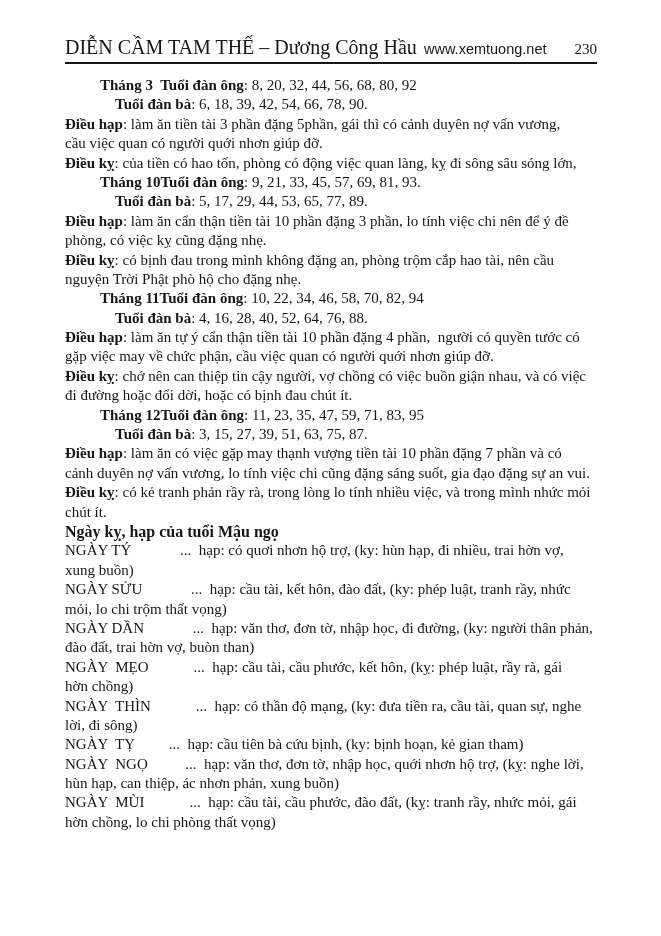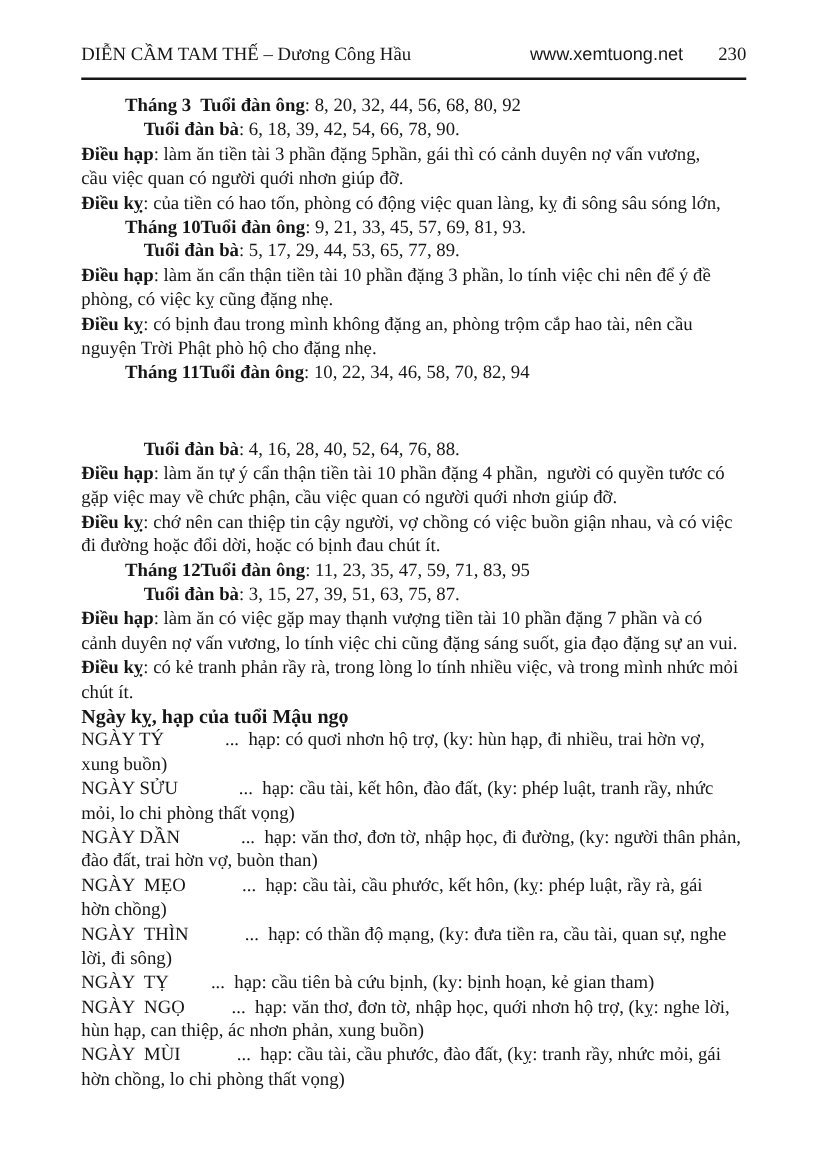--- a/index.html
+++ b/index.html
@@ -18,21 +18,21 @@
   }
   .header {
     position: absolute;
     left: 65px;
     top: 36px;
     width: 532px;
     display: flex;
     align-items: baseline;
   }
   .book-title {
-    font-size: 15px;
+    font-size: 20px;
     white-space: pre;
     text-align: right;
   }
   .site-url {
     margin-left: auto;
     font-family: "Liberation Sans", "DejaVu Sans", sans-serif;
     font-size: 14.5px;
     white-space: pre;
     text-align: right;
   }
@@ -81,36 +81,36 @@
       <div class="line"><b>Điều hạp</b><span>: làm ăn tiền tài 3 phần đặng 5phần, gái thì có cảnh duyên nợ vấn vương,</span></div>
       <div class="line"><span>cầu việc quan có người quới nhơn giúp đỡ.</span></div>
       <div class="line"><b>Điều kỵ</b><span>: của tiền có hao tốn, phòng có động việc quan làng, kỵ đi sông sâu sóng lớn,</span></div>
       <div class="line" style="padding-left: 35px;"><b>Tháng 10Tuổi đàn ông</b><span>: 9, 21, 33, 45, 57, 69, 81, 93.</span></div>
       <div class="line" style="padding-left: 50px;"><b>Tuổi đàn bà</b><span>: 5, 17, 29, 44, 53, 65, 77, 89.</span></div>
       <div class="line"><b>Điều hạp</b><span>: làm ăn cẩn thận tiền tài 10 phần đặng 3 phần, lo tính việc chi nên để ý đề</span></div>
       <div class="line"><span>phòng, có việc kỵ cũng đặng nhẹ.</span></div>
       <div class="line"><b>Điều kỵ</b><span>: có bịnh đau trong mình không đặng an, phòng trộm cắp hao tài, nên cầu</span></div>
       <div class="line"><span>nguyện Trời Phật phò hộ cho đặng nhẹ.</span></div>
       <div class="line" style="padding-left: 35px;"><b>Tháng 11Tuổi đàn ông</b><span>: 10, 22, 34, 46, 58, 70, 82, 94</span></div>
-      <div class="line" style="padding-left: 50px; margin-top: 42px;"><b>Tuổi đàn bà</b><span>: 4, 16, 28, 40, 52, 64, 76, 88.</span></div>
+      <div class="line" style="padding-left: 50px;"><b>Tuổi đàn bà</b><span>: 4, 16, 28, 40, 52, 64, 76, 88.</span></div>
       <div class="line"><b>Điều hạp</b><span>: làm ăn tự ý cẩn thận tiền tài 10 phần đặng 4 phần,  người có quyền tước có</span></div>
       <div class="line"><span>gặp việc may về chức phận, cầu việc quan có người quới nhơn giúp đỡ.</span></div>
       <div class="line"><b>Điều kỵ</b><span>: chớ nên can thiệp tin cậy người, vợ chồng có việc buồn giận nhau, và có việc</span></div>
       <div class="line"><span>đi đường hoặc đổi dời, hoặc có bịnh đau chút ít.</span></div>
       <div class="line" style="padding-left: 35px;"><b>Tháng 12Tuổi đàn ông</b><span>: 11, 23, 35, 47, 59, 71, 83, 95</span></div>
       <div class="line" style="padding-left: 50px;"><b>Tuổi đàn bà</b><span>: 3, 15, 27, 39, 51, 63, 75, 87.</span></div>
       <div class="line"><b>Điều hạp</b><span>: làm ăn có việc gặp may thạnh vượng tiền tài 10 phần đặng 7 phần và có</span></div>
       <div class="line"><span>cảnh duyên nợ vấn vương, lo tính việc chi cũng đặng sáng suốt, gia đạo đặng sự an vui.</span></div>
       <div class="line"><b>Điều kỵ</b><span>: có kẻ tranh phản rầy rà, trong lòng lo tính nhiều việc, và trong mình nhức mỏi</span></div>
       <div class="line"><span>chút ít.</span></div>
       <div class="line center heading"><b>Ngày kỵ, hạp của tuổi Mậu ngọ</b></div>
       <div class="line"><span>NGÀY TÝ             ...  hạp: có quơi nhơn hộ trợ, (ky: hùn hạp, đi nhiều, trai hờn vợ,</span></div>
       <div class="line"><span>xung buồn)</span></div>
       <div class="line"><span>NGÀY SỬU             ...  hạp: cầu tài, kết hôn, đào đất, (ky: phép luật, tranh rầy, nhức</span></div>
-      <div class="line"><span>mỏi, lo chi phòng thất vọng)</span></div>
+      <div class="line"><span>mỏi, lo chi trộm thất vọng)</span></div>
       <div class="line"><span>NGÀY DẦN             ...  hạp: văn thơ, đơn tờ, nhập học, đi đường, (ky: người thân phản,</span></div>
       <div class="line"><span>đào đất, trai hờn vợ, buòn than)</span></div>
       <div class="line"><span>NGÀY  MẸO            ...  hạp: cầu tài, cầu phước, kết hôn, (kỵ: phép luật, rầy rà, gái</span></div>
       <div class="line"><span>hờn chồng)</span></div>
       <div class="line"><span>NGÀY  THÌN            ...  hạp: có thần độ mạng, (ky: đưa tiền ra, cầu tài, quan sự, nghe</span></div>
       <div class="line"><span>lời, đi sông)</span></div>
       <div class="line"><span>NGÀY  TỴ         ...  hạp: cầu tiên bà cứu bịnh, (ky: bịnh hoạn, kẻ gian tham)</span></div>
       <div class="line"><span>NGÀY  NGỌ          ...  hạp: văn thơ, đơn tờ, nhập học, quới nhơn hộ trợ, (kỵ: nghe lời,</span></div>
       <div class="line"><span>hùn hạp, can thiệp, ác nhơn phản, xung buồn)</span></div>
       <div class="line"><span>NGÀY  MÙI            ...  hạp: cầu tài, cầu phước, đào đất, (kỵ: tranh rầy, nhức mỏi, gái</span></div>

